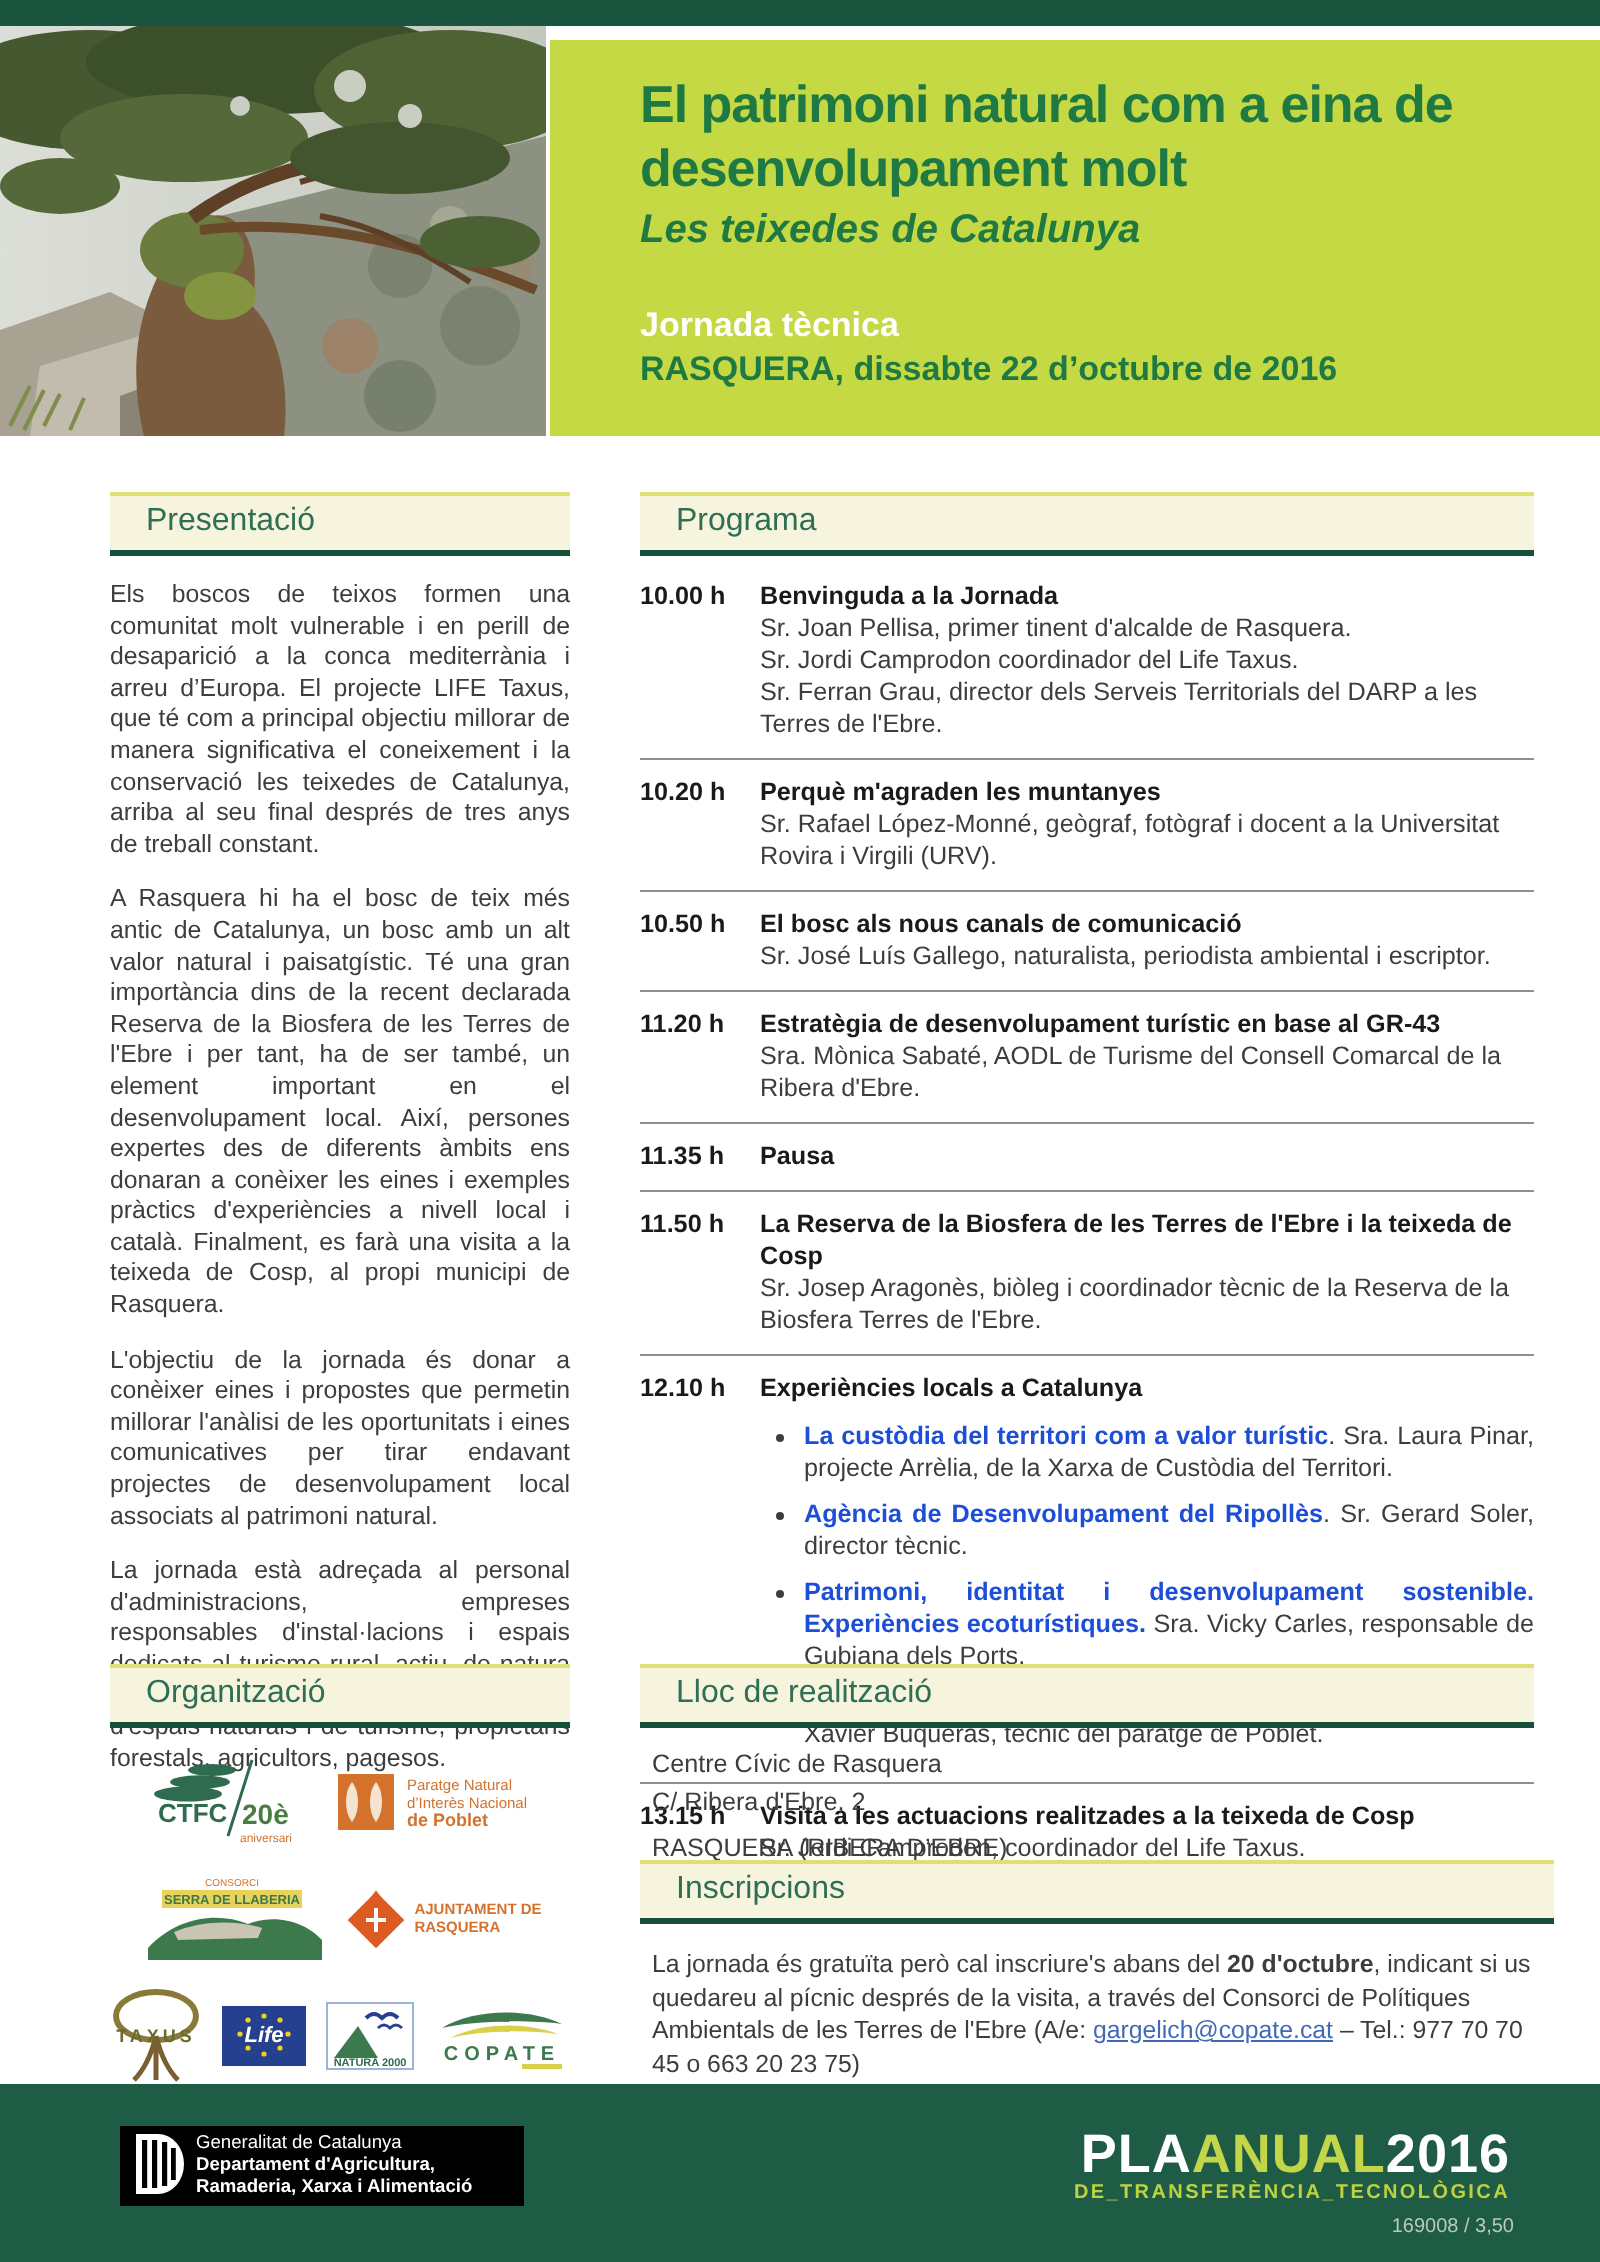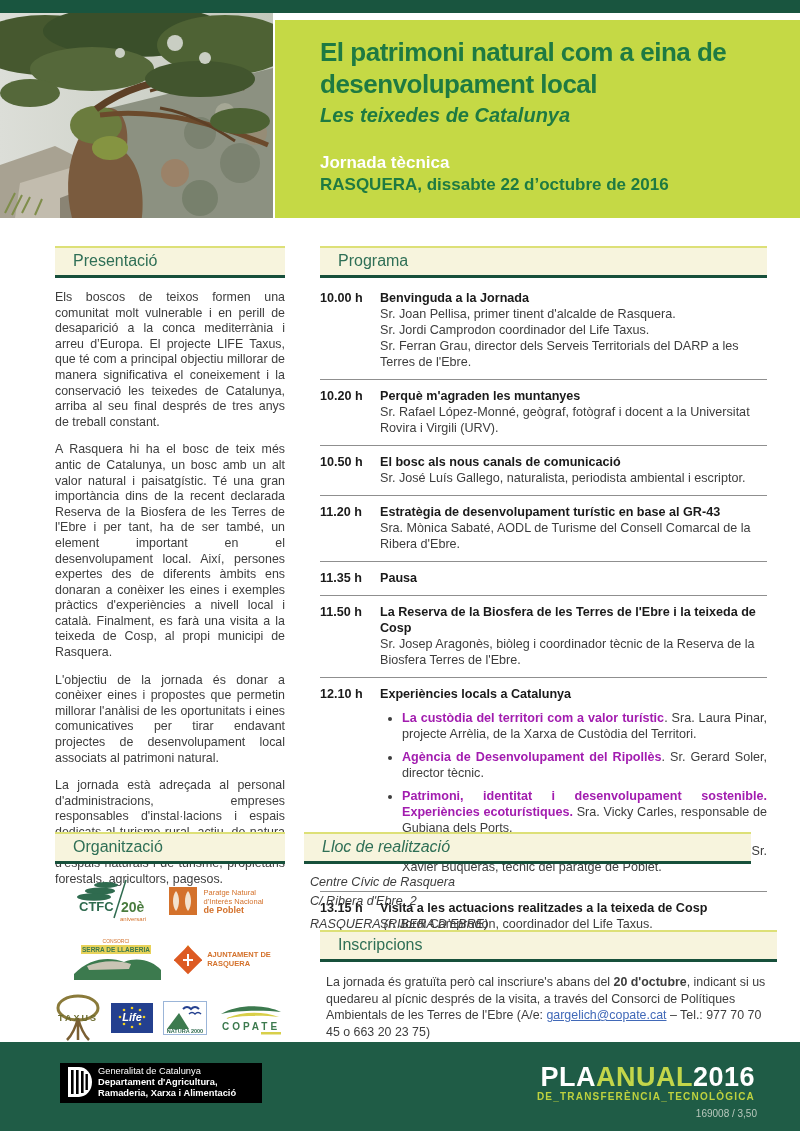--- a/index.html
+++ b/index.html
@@ -40,23 +40,23 @@
   
   .programa { position:absolute; left:320px; top:246px; width:447px; }
   .prog-items { margin-top:4px; }
   .prog-item { display:flex; padding:8px 0 9px 0; border-bottom:1px solid #8f8f8f; }
   .prog-time { width:54px; flex-shrink:0; font-weight:bold; font-size:12.6px; color:#1a1a1a; line-height:16px; }
   .prog-body { flex:1; padding-left:6px; }
   .prog-title { font-weight:bold; font-size:12.6px; color:#1a1a1a; line-height:16px; }
   .prog-detail { font-size:12.6px; color:#3d3d3d; line-height:16px; }
   .prog-bullets { margin:8px 0 0 0; padding-left:22px; }
   .prog-bullets li { font-size:12.6px; line-height:16px; color:#3d3d3d; text-align:justify; margin-bottom:7px; }
-  .prog-bullets li strong { color:#a21caf; }
-
-  .lloc { position:absolute; left:304px; top:832px; width:447px;font-style:italic; }
+  .prog-bullets li strong { color:#1d4ed8; }
+
+  .lloc { position:absolute; left:320px; top:832px; width:447px; }
   .lloc-line { font-size:12.6px; color:#3d3d3d; line-height:17px; margin-top:2px; }
   .lloc-line.caps { margin-top:6px; }
   .lloc-body { margin-top:10px; padding-left:6px; }
 
   .inscripcions { position:absolute; left:320px; top:930px; width:460px; }
   .insc-text { margin-top:12px; padding-left:6px; font-size:12.4px; line-height:16.5px; color:#3d3d3d; width:452px; }
   .insc-text a { color:#4169b8; text-decoration:underline; }
 
   
   .footer { position:absolute; left:0; top:1042px; width:800px; height:89px; background:#1f5c46; }
@@ -111,21 +111,21 @@
       <ellipse cx="240" cy="108" rx="30" ry="13" fill="#4c6133"></ellipse>
       <circle cx="175" cy="30" r="8" fill="#c9cec3"></circle>
         <circle cx="205" cy="45" r="6" fill="#c9cec3"></circle>
       <circle cx="120" cy="40" r="5" fill="#c9cec3"></circle>
       <ellipse cx="30" cy="80" rx="30" ry="14" fill="#55683a"></ellipse>
       <path d="M5,200 L15,180 M12,202 L22,182 M22,200 L30,184 M35,202 L42,186" stroke="#7f8d4b" stroke-width="2" fill="none"></path>
     </svg>
   </div>
 
   <div class="hero">
-    <div class="hero-title">El patrimoni natural com a eina de desenvolupament local</div>
+    <div class="hero-title">El patrimoni natural com a eina de desenvolupament molt</div>
     <div class="hero-subtitle">Les teixedes de Catalunya</div>
     <div class="hero-kicker">Jornada tècnica</div>
     <div class="hero-date">RASQUERA, dissabte 22 d’octubre de 2016</div>
   </div>
 
   <div class="presentacio">
     <div class="section-heading">Presentació</div>
     <p class="para">Els boscos de teixos formen una comunitat molt vulnerable i en perill de desaparició a la conca mediterrània i arreu d’Europa. El projecte LIFE Taxus, que té com a principal objectiu millorar de manera significativa el coneixement i la conservació les teixedes de Catalunya, arriba al seu final després de tres anys de treball constant.</p>
     <p class="para">A Rasquera hi ha el bosc de teix més antic de Catalunya, un bosc amb un alt valor natural i paisatgístic. Té una gran importància dins de la recent declarada Reserva de la Biosfera de les Terres de l'Ebre i per tant, ha de ser també, un element important en el desenvolupament local. Així, persones expertes des de diferents àmbits ens donaran a conèixer les eines i exemples pràctics d'experiències a nivell local i català. Finalment, es farà una visita a la teixeda de Cosp, al propi municipi de Rasquera.</p>
     <p class="para">L'objectiu de la jornada és donar a conèixer eines i propostes que permetin millorar l'anàlisi de les oportunitats i eines comunicatives per tirar endavant projectes de desenvolupament local associats al patrimoni natural.</p>

